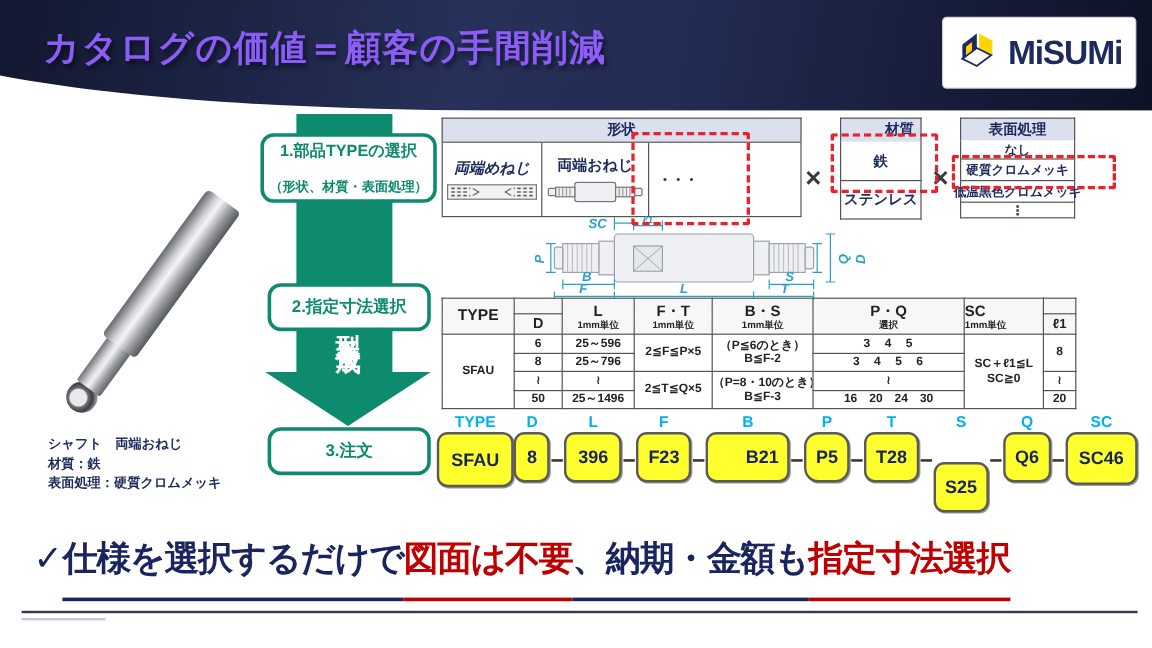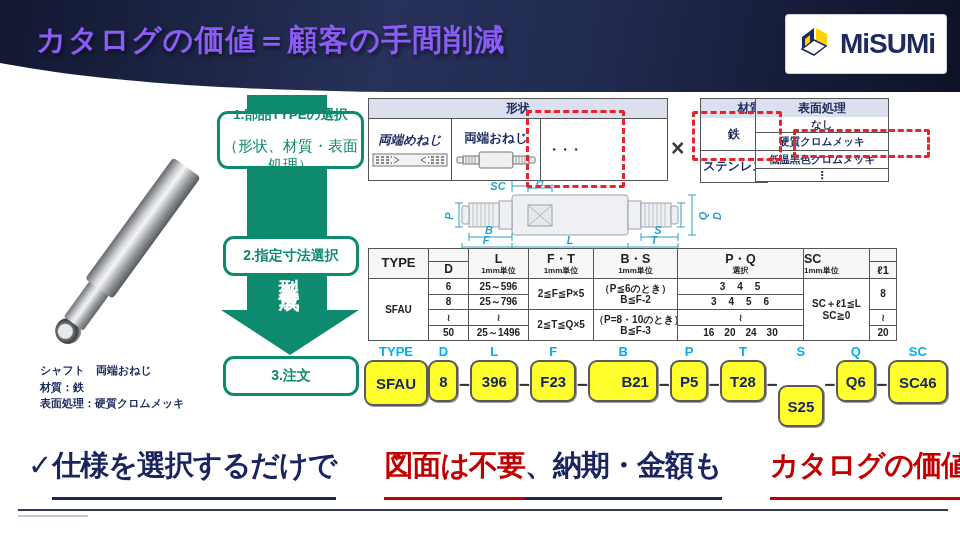--- a/index.html
+++ b/index.html
@@ -28,42 +28,42 @@
        background:linear-gradient(to bottom,#65686d,#d2d4d6 30%,#f4f5f6 45%,#94979c 75%,#55585c);}
   .caption{position:absolute;left:40px;top:362px;color:#1c2a5e;font-size:11px;font-weight:bold;line-height:1.5;white-space:nowrap;}
 
   
   .flow-label{position:absolute;left:275px;top:262px;height:100px;color:#fff;font-size:21px;font-weight:bold;
               writing-mode:vertical-rl;letter-spacing:4px;z-index:3;}
   .fbox{position:absolute;background:#fff;border:3px solid #0e8a6e;border-radius:11px;color:#0e8a6e;
         display:flex;flex-direction:column;align-items:center;justify-content:center;z-index:4;text-align:center;}
   .fbox1{left:217px;top:111px;width:141px;height:52px;}
   .fbox1 .l1{font-size:13.5px;font-weight:bold;}
-  .fbox1 .l2{font-size:15px;font-weight:normal;margin-top:13px;}
+  .fbox1 .l2{font-size:11px;font-weight:bold;margin-top:13px;}
   .fbox2{left:223px;top:236px;width:130px;height:34px;font-size:14px;font-weight:bold;}
   .fbox3{left:223px;top:356px;width:130px;height:34px;font-size:14px;font-weight:bold;}
 
   
   .opt{position:absolute;background:#fff;}
   .opt .t-head{background:#dce0ee;border:1px solid #555;border-bottom:none;display:flex;align-items:center;
                justify-content:center;font-size:12px;font-weight:bold;color:#1c2a5e;}
   .shape-t{left:368px;top:98px;width:300px;}
   .shape-t .t-head{height:19px;}
   .shape-body{display:flex;border:1px solid #555;height:61px;}
   .shape-cell{display:flex;flex-direction:column;align-items:center;justify-content:center;gap:4px;border-right:1px solid #555;}
   .shape-cell .lab{font-size:12.5px;font-weight:bold;color:#1c2a5e;}
   .c1{width:80px;} .c2{width:82px;font-style:italic;} .c3{width:88px;}
   .c4{width:46px;border-right:none;display:flex;align-items:center;justify-content:center;
       font-size:13px;font-weight:bold;color:#333;letter-spacing:-2px;}
   .mat-t{left:700px;top:98px;width:68px;}
   .mat-t .t-head{height:19px;padding-left:31px;}
   .mat-cell{border:1px solid #555;border-top:none;display:flex;align-items:center;justify-content:center;
             font-size:12px;font-weight:bold;color:#1c2a5e;}
   .mat-c1{height:32px;} .mat-c2{height:31px;}
-  .surf-t{left:755px;top:98px;width:134px;}
+  .surf-t{left:800px;top:98px;width:96px;}
   .surf-t .t-head{height:18px;}
   .surf-cell{border:1px solid #555;border-top:none;display:flex;align-items:center;justify-content:center;
              font-size:10.5px;font-weight:bold;color:#1c2a5e;white-space:nowrap;}
   .s1{height:15px;} .s2{height:17px;} .s3{height:17px;} .s4{height:12px;font-size:11px;}
 
   .sel{position:absolute;border:3.5px dashed #e8232c;border-radius:3px;z-index:5;}
   .sel-shape{left:526px;top:110px;width:93px;height:72px;}
   .sel-mat{left:692px;top:111px;width:84px;height:44px;}
   .sel-surf{left:793px;top:129px;width:131px;height:23px;}
   .times{position:absolute;font-size:23px;font-weight:bold;color:#3a3a3a;}
@@ -94,21 +94,21 @@
   .pn-label{color:#00b0f0;font-weight:bold;font-size:13px;height:16px;line-height:16px;}
   .pn-box{background:#ffff2e;border:2px solid #5a5a5a;border-radius:9px;color:#17255c;font-weight:bold;
           font-size:15px;display:flex;align-items:center;justify-content:center;box-shadow:1px 1px 0 #9a9a9a;}
   .pn-dash{font-size:19px;font-weight:bold;color:#333;padding-top:30px;}
 
   
   .msg{position:absolute;left:28px;top:446px;font-size:29px;font-weight:bold;white-space:nowrap;letter-spacing:-1px;}
   .msg .chk{color:#1a2560;margin-right:1px;}
   .seg{padding-bottom:16px;border-bottom:3px solid;}
   .seg-navy{color:#1a2560;border-color:#1a2560;}
-  .seg-red{color:#c00000;border-color:#c00000;margin-left:48px;}
+  .seg-red{color:#c00000;border-color:#c00000;}
 
   .footline{position:absolute;left:18px;top:509px;width:930px;height:2px;background:#343a4c;}
   .footline2{position:absolute;left:18px;top:515px;width:70px;height:2px;background:#c3c7dc;}
 </style>
 </head>
 <body>
 
 <div class="slide">
 
   <div class="hd">
@@ -346,21 +346,21 @@
       <div class="pn-box" style="width:42px;height:38px;">F23</div>
     </div>
     <span class="pn-dash">−</span>
     <div class="pn-group">
       <div class="pn-label">B</div>
       <div class="pn-box" style="width:42px;height:38px;padding-left:24px;">B21</div>
     </div>
     <span class="pn-dash">−</span>
     <div class="pn-group">
       <div class="pn-label">P</div>
-      <div class="pn-box" style="width:34px;height:38px;">P5</div>
+      <div class="pn-box" style="width:34px;height:38px;border-radius:12px;">P5</div>
     </div>
     <span class="pn-dash">−</span>
     <div class="pn-group">
       <div class="pn-label">T</div>
       <div class="pn-box" style="width:42px;height:38px;">T28</div>
     </div>
     <span class="pn-dash">−</span>
     <div class="pn-group">
       <div class="pn-label">S</div>
       <div class="pn-box" style="width:42px;height:38px;margin-top:25px;">S25</div>
@@ -371,19 +371,19 @@
       <div class="pn-box" style="width:36px;height:38px;">Q6</div>
     </div>
     <span class="pn-dash">−</span>
     <div class="pn-group">
       <div class="pn-label">SC</div>
       <div class="pn-box" style="width:56px;height:40px;">SC46</div>
     </div>
   </div>
 
   <div class="msg">
-    <span class="chk">✓</span><span class="seg seg-navy">仕様を選択するだけで</span><span class="seg seg-red">図面は不要</span><span class="seg seg-navy">、納期・金額も</span><span class="seg seg-red">カタログの価値</span>
+    <span class="chk">✓</span><span class="seg seg-navy">仕様を選択するだけで</span><span class="seg seg-red">図面は不要</span><span class="seg seg-navy">、納期・金額も</span><span class="seg seg-red">指定寸法選択</span>
   </div>
 
   <div class="footline"></div>
   <div class="footline2"></div>
 
 </div>
 
 </body></html>

